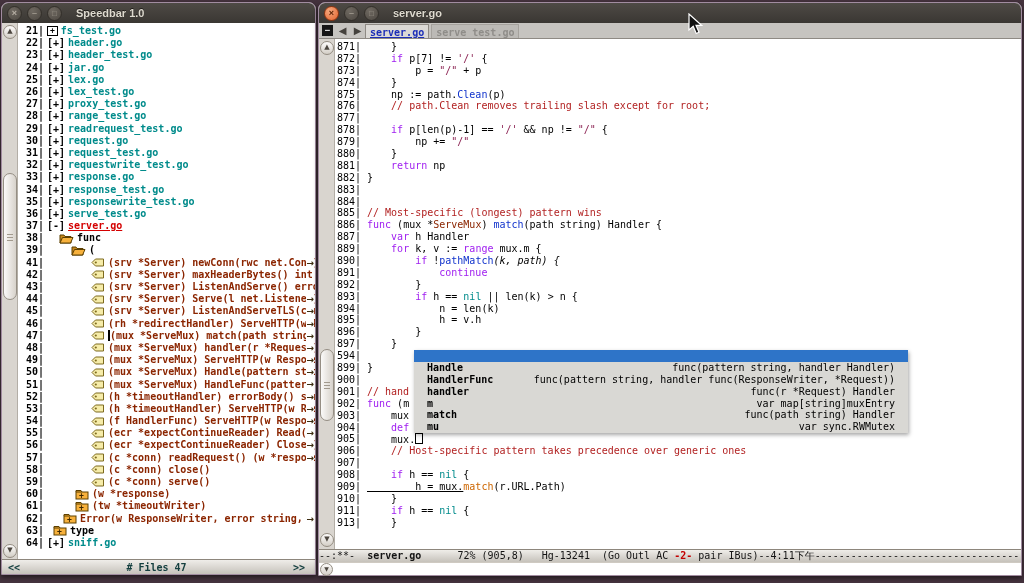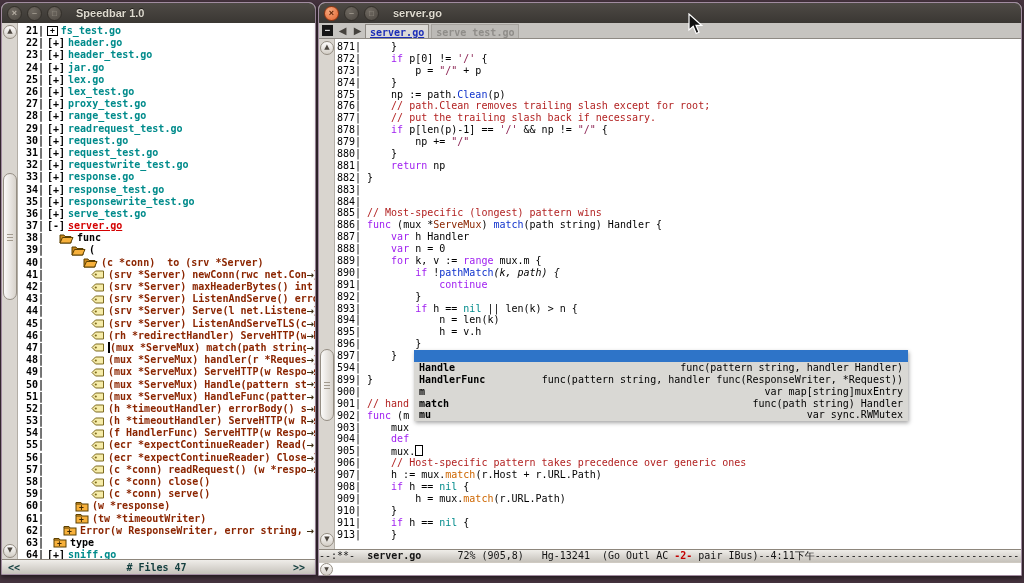--- a/index.html
+++ b/index.html
@@ -69,21 +69,21 @@
   .ed-body{position:absolute;top:36px;left:0;right:0;bottom:26px;display:flex;background:#fff}
   .code{flex:1;position:relative;overflow:hidden;padding-top:2px;
         font:10px/11.9px "DejaVu Sans Mono",monospace;color:#000}
   .cline{display:flex;height:11.9px;white-space:pre}
   .lnum{width:26px;text-align:right;flex:none;color:#000}
   .ctext{margin-left:6px;white-space:pre}
   .curbox{display:inline-block;width:6px;height:9px;border:1px solid #000;vertical-align:-1px}
   
   #popup{position:absolute;left:79px;top:311px;width:494px;background:#d9d8d4;
          box-shadow:1px 2px 4px rgba(0,0,0,.35);z-index:6}
-  .pr{display:flex;height:11.9px;padding:0 5px;white-space:pre;align-items:center}
+  .pr{display:flex;height:11.9px;padding:0 13px;white-space:pre;align-items:center}
   .pr.sel{background:#2e74c8}
   .pname{font-weight:bold;color:#000}
   .psig{margin-left:auto;color:#000}
   
   .ed-modeline{position:absolute;bottom:12px;left:0;right:0;height:14px;
                background:linear-gradient(#efede9,#c6c2bb);border-top:1px solid #8d867c;border-bottom:1px solid #8d867c;
                font:10px/12px "DejaVu Sans Mono",monospace;color:#141414;white-space:pre;overflow:hidden;
                display:flex;align-items:center;box-sizing:border-box}
   .ed-modeline .b{font-weight:bold}
   .ed-modeline .warn{color:#c40000;font-weight:bold}
@@ -132,24 +132,20 @@
         <div class="sb-row"><span class="sb-num">36|</span><span class="sb-ico">[+]</span><span class="sb-lbl file">serve_test.go</span></div>
         <div class="sb-row"><span class="sb-num">37|</span><span class="sb-ico">[-]</span><span class="sb-lbl filesel">server.go</span></div>
         <div class="sb-row"><span class="sb-num">38|</span><span style="width: 12px; flex: 0 0 auto;"></span><span class="sb-ico"><svg width="15" height="11" viewBox="0 0 15 11">
               <path d="M1 10 L1 2 L5 2 L6 3.5 L12 3.5 L12 10 Z" fill="#c8891e" stroke="#5d4000"></path>
               <path d="M1 10 L3.5 4.5 L14 4.5 L11.5 10 Z" fill="#f7b13c" stroke="#5d4000"></path>
             </svg></span><span class="sb-lbl plain">func</span></div>
         <div class="sb-row"><span class="sb-num">39|</span><span style="width: 24px; flex: 0 0 auto;"></span><span class="sb-ico"><svg width="15" height="11" viewBox="0 0 15 11">
               <path d="M1 10 L1 2 L5 2 L6 3.5 L12 3.5 L12 10 Z" fill="#c8891e" stroke="#5d4000"></path>
               <path d="M1 10 L3.5 4.5 L14 4.5 L11.5 10 Z" fill="#f7b13c" stroke="#5d4000"></path>
             </svg></span><span class="sb-lbl plain">(</span></div>
-        <div class="sb-row"><span class="sb-num">40|</span><span style="width: 36px; flex: 0 0 auto;"></span><span class="sb-ico"><svg width="15" height="11" viewBox="0 0 15 11">
-              <path d="M1 10 L1 2 L5 2 L6 3.5 L12 3.5 L12 10 Z" fill="#c8891e" stroke="#5d4000"></path>
-              <path d="M1 10 L3.5 4.5 L14 4.5 L11.5 10 Z" fill="#f7b13c" stroke="#5d4000"></path>
-            </svg></span><span class="sb-lbl tag">(c *conn)  to (srv *Server)</span></div>
         <div class="sb-row"><span class="sb-num">41|</span><span style="width: 44px; flex: 0 0 auto;"></span><span class="sb-ico"><svg width="14" height="9" viewBox="0 0 14 9">
               <path d="M1 4.5 L4.5 1 L12.5 1 L12.5 8 L4.5 8 Z" fill="#f6eca9" stroke="#7d6a1e"></path>
               <circle cx="4.8" cy="4.5" r="1.1" fill="#7d6a1e"></circle>
             </svg></span><span class="sb-lbl tag">(srv *Server) newConn(rwc net.Conn) (</span><span class="sb-arrow">→</span></div>
         <div class="sb-row"><span class="sb-num">42|</span><span style="width: 44px; flex: 0 0 auto;"></span><span class="sb-ico"><svg width="14" height="9" viewBox="0 0 14 9">
               <path d="M1 4.5 L4.5 1 L12.5 1 L12.5 8 L4.5 8 Z" fill="#f6eca9" stroke="#7d6a1e"></path>
               <circle cx="4.8" cy="4.5" r="1.1" fill="#7d6a1e"></circle>
             </svg></span><span class="sb-lbl tag">(srv *Server) maxHeaderBytes() int</span></div>
         <div class="sb-row"><span class="sb-num">43|</span><span style="width: 44px; flex: 0 0 auto;"></span><span class="sb-ico"><svg width="14" height="9" viewBox="0 0 14 9">
               <path d="M1 4.5 L4.5 1 L12.5 1 L12.5 8 L4.5 8 Z" fill="#f6eca9" stroke="#7d6a1e"></path>
@@ -269,65 +265,65 @@
     <div class="sbar">
       <span class="stepper" style="top:2px">▲</span>
       <span class="thumb" style="top:310px;height:70px">
           <i></i>
         </span>
       <span class="stepper" style="bottom:2px">▼</span>
     </div>
     <div class="code" id="code">
 
     <div class="cline"><span class="lnum">871|</span><span class="ctext"><span style="color: rgb(0, 0, 0);">    }</span></span></div>
-        <div class="cline"><span class="lnum">872|</span><span class="ctext"><span style="color: rgb(0, 0, 0);">    </span><span style="color: rgb(160, 32, 240);">if</span><span style="color: rgb(0, 0, 0);"> p[0] != </span><span style="color: rgb(139, 34, 82);">'/'</span><span style="color: rgb(0, 0, 0);"> {</span></span></div>
+        <div class="cline"><span class="lnum">872|</span><span class="ctext"><span style="color: rgb(0, 0, 0);">    </span><span style="color: rgb(160, 32, 240);">if</span><span style="color: rgb(0, 0, 0);"> p[7] != </span><span style="color: rgb(139, 34, 82);">'/'</span><span style="color: rgb(0, 0, 0);"> {</span></span></div>
         <div class="cline"><span class="lnum">873|</span><span class="ctext"><span style="color: rgb(0, 0, 0);">        p = </span><span style="color: rgb(139, 34, 82);">"/"</span><span style="color: rgb(0, 0, 0);"> + p</span></span></div>
         <div class="cline"><span class="lnum">874|</span><span class="ctext"><span style="color: rgb(0, 0, 0);">    }</span></span></div>
         <div class="cline"><span class="lnum">875|</span><span class="ctext"><span style="color: rgb(0, 0, 0);">    np := path.</span><span style="color: rgb(17, 51, 204);">Clean</span><span style="color: rgb(0, 0, 0);">(p)</span></span></div>
         <div class="cline"><span class="lnum">876|</span><span class="ctext"><span style="color: rgb(178, 34, 34); font-style: normal;">    // path.Clean removes trailing slash except for root;</span></span></div>
-        <div class="cline"><span class="lnum">877|</span><span class="ctext"><span style="color: rgb(178, 34, 34); font-style: normal;">    // put the trailing slash back if necessary.</span></span></div>
+        <div class="cline"><span class="lnum">877|</span></div>
         <div class="cline"><span class="lnum">878|</span><span class="ctext"><span style="color: rgb(0, 0, 0);">    </span><span style="color: rgb(160, 32, 240);">if</span><span style="color: rgb(0, 0, 0);"> p[len(p)-1] == </span><span style="color: rgb(139, 34, 82);">'/'</span><span style="color: rgb(0, 0, 0);"> &amp;&amp; np != </span><span style="color: rgb(139, 34, 82);">"/"</span><span style="color: rgb(0, 0, 0);"> {</span></span></div>
         <div class="cline"><span class="lnum">879|</span><span class="ctext"><span style="color: rgb(0, 0, 0);">        np += </span><span style="color: rgb(139, 34, 82);">"/"</span></span></div>
         <div class="cline"><span class="lnum">880|</span><span class="ctext"><span style="color: rgb(0, 0, 0);">    }</span></span></div>
         <div class="cline"><span class="lnum">881|</span><span class="ctext"><span style="color: rgb(0, 0, 0);">    </span><span style="color: rgb(160, 32, 240);">return</span><span style="color: rgb(0, 0, 0);"> np</span></span></div>
         <div class="cline"><span class="lnum">882|</span><span class="ctext"><span style="color: rgb(0, 0, 0);">}</span></span></div>
         <div class="cline"><span class="lnum">883|</span><span class="ctext"></span></div>
         <div class="cline"><span class="lnum">884|</span></div>
         <div class="cline"><span class="lnum">885|</span><span class="ctext"><span style="color: rgb(178, 34, 34); font-style: normal;">// Most-specific (longest) pattern wins</span></span></div>
         <div class="cline"><span class="lnum">886|</span><span class="ctext"><span style="color: rgb(160, 32, 240);">func</span><span style="color: rgb(0, 0, 0);"> (mux *</span><span style="color: rgb(139, 37, 0);">ServeMux</span><span style="color: rgb(0, 0, 0);">) </span><span style="color: rgb(17, 51, 204);">match</span><span style="color: rgb(0, 0, 0);">(path string) Handler {</span></span></div>
         <div class="cline"><span class="lnum">887|</span><span class="ctext"><span style="color: rgb(0, 0, 0);">    </span><span style="color: rgb(160, 32, 240);">var</span><span style="color: rgb(0, 0, 0);"> h Handler</span></span></div>
-        <div class="cline"><span class="lnum">888|</span><span class="ctext"><span style="color: rgb(0, 0, 0);">    </span><span style="color: rgb(160, 32, 240);">var</span><span style="color: rgb(0, 0, 0);"> n = 0</span></span></div>
         <div class="cline"><span class="lnum">889|</span><span class="ctext"><span style="color: rgb(0, 0, 0);">    </span><span style="color: rgb(160, 32, 240);">for</span><span style="color: rgb(0, 0, 0);"> k, v := </span><span style="color: rgb(160, 32, 240);">range</span><span style="color: rgb(0, 0, 0);"> mux.m {</span></span></div>
         <div class="cline"><span class="lnum">890|</span><span class="ctext"><span style="color: rgb(0, 0, 0);">        </span><span style="color: rgb(160, 32, 240);">if</span><span style="color: rgb(0, 0, 0);"> !</span><span style="color: rgb(17, 51, 204);">pathMatch</span><span style="color: rgb(0, 0, 0); font-style: italic;">(k, path) {</span></span></div>
         <div class="cline"><span class="lnum">891|</span><span class="ctext"><span style="color: rgb(0, 0, 0);">            </span><span style="color: rgb(160, 32, 240);">continue</span></span></div>
         <div class="cline"><span class="lnum">892|</span><span class="ctext"><span style="color: rgb(0, 0, 0);">        }</span></span></div>
         <div class="cline"><span class="lnum">893|</span><span class="ctext"><span style="color: rgb(0, 0, 0);">        </span><span style="color: rgb(160, 32, 240);">if</span><span style="color: rgb(0, 0, 0);"> h == </span><span style="color: rgb(0, 139, 139);">nil</span><span style="color: rgb(0, 0, 0);"> || len(k) &gt; n {</span></span></div>
         <div class="cline"><span class="lnum">894|</span><span class="ctext"><span style="color: rgb(0, 0, 0);">            n = len(k)</span></span></div>
         <div class="cline"><span class="lnum">895|</span><span class="ctext"><span style="color: rgb(0, 0, 0);">            h = v.h</span></span></div>
         <div class="cline"><span class="lnum">896|</span><span class="ctext"><span style="color: rgb(0, 0, 0);">        }</span></span></div>
         <div class="cline"><span class="lnum">897|</span><span class="ctext"><span style="color: rgb(0, 0, 0);">    }</span></span></div>
         <div class="cline"><span class="lnum">594|</span><span class="ctext"><span style="color: rgb(0, 0, 0);">    </span><span style="color: rgb(160, 32, 240); margin-left: 26px;">ret</span></span></div>
         <div class="cline"><span class="lnum">899|</span><span class="ctext"><span style="color: rgb(0, 0, 0);">}</span></span></div>
         <div class="cline"><span class="lnum">900|</span><span class="ctext"></span></div>
         <div class="cline"><span class="lnum">901|</span><span class="ctext"><span style="color: rgb(178, 34, 34); font-style: normal;">// hand</span></span></div>
         <div class="cline"><span class="lnum">902|</span><span class="ctext"><span style="color: rgb(160, 32, 240);">func</span><span style="color: rgb(0, 0, 0);"> (m</span></span></div>
         <div class="cline"><span class="lnum">903|</span><span class="ctext"><span style="color: rgb(0, 0, 0);">    mux</span></span></div>
         <div class="cline"><span class="lnum">904|</span><span class="ctext"><span style="color: rgb(0, 0, 0);">    </span><span style="color: rgb(160, 32, 240);">def</span></span></div>
         <div class="cline"><span class="lnum">905|</span><span class="ctext"><span style="color: rgb(0, 0, 0); margin-top: 9px;">    mux.</span><span class="curbox"></span></span></div>
         <div class="cline"><span class="lnum">906|</span><span class="ctext"><span style="color: rgb(178, 34, 34); font-style: normal;">    // Host-specific pattern takes precedence over generic ones</span></span></div>
-        <div class="cline"><span class="lnum">907|</span><span class="ctext"><span style="color: rgb(0, 0, 0);">    h := mux.</span><span style="color: rgb(205, 102, 0);">match</span><span style="color: rgb(0, 0, 0);">(r.Host + r.URL.Path)</span></span></div>
+        <div class="cline"><span class="lnum">907|</span></div>
         <div class="cline"><span class="lnum">908|</span><span class="ctext"><span style="color: rgb(0, 0, 0);">    </span><span style="color: rgb(160, 32, 240);">if</span><span style="color: rgb(0, 0, 0);"> h == </span><span style="color: rgb(0, 139, 139);">nil</span><span style="color: rgb(0, 0, 0);"> {</span></span></div>
-        <div class="cline"><span class="lnum">909|</span><span class="ctext"><span style="color: rgb(0, 0, 0);">        h = mux.</span><span style="color: rgb(205, 102, 0);">match</span><span style="color: rgb(0, 0, 0);">(r.URL.Path)</span></span></div>
+        <div class="cline"><span class="lnum">909|</span><span class="ctext"><span style="color: rgb(0, 0, 0); text-decoration: underline;">        h = mux.</span><span style="color: rgb(205, 102, 0);">match</span><span style="color: rgb(0, 0, 0);">(r.URL.Path)</span></span></div>
         <div class="cline"><span class="lnum">910|</span><span class="ctext"><span style="color: rgb(0, 0, 0);">    }</span></span></div>
         <div class="cline"><span class="lnum">911|</span><span class="ctext"><span style="color: rgb(0, 0, 0);">    </span><span style="color: rgb(160, 32, 240);">if</span><span style="color: rgb(0, 0, 0);"> h == </span><span style="color: rgb(0, 139, 139);">nil</span><span style="color: rgb(0, 0, 0);"> {</span></span></div>
         <div class="cline"><span class="lnum">913|</span><span class="ctext"><span style="color: rgb(0, 0, 0);">    }</span></span></div>
         <div id="popup">
           <div class="pr sel"><span class="pname"></span><span class="psig"></span></div>
           <div class="pr"><span class="pname">Handle</span><span class="psig">func(pattern string, handler Handler)</span></div>
           <div class="pr"><span class="pname">HandlerFunc</span><span class="psig">func(pattern string, handler func(ResponseWriter, *Request))</span></div>
+          <div class="pr"><span class="pname">handler</span><span class="psig">func(r *Request) Handler</span></div>
           <div class="pr"><span class="pname">m</span><span class="psig">var map[string]muxEntry</span></div>
           <div class="pr"><span class="pname">match</span><span class="psig">func(path string) Handler</span></div>
           <div class="pr"><span class="pname">mu</span><span class="psig">var sync.RWMutex</span></div>
         </div>
       </div>
   </div>
   <div class="ed-modeline">
     <span>--:**-  </span><span class="b">server.go</span><span>      72% (905,8)   Hg-13241  (Go Outl AC </span><span class="warn">-2-</span><span> pair IBus)--4:11下午</span><span>----------------------------------------------------------------------</span>
   </div>
   <div class="minibuffer">

